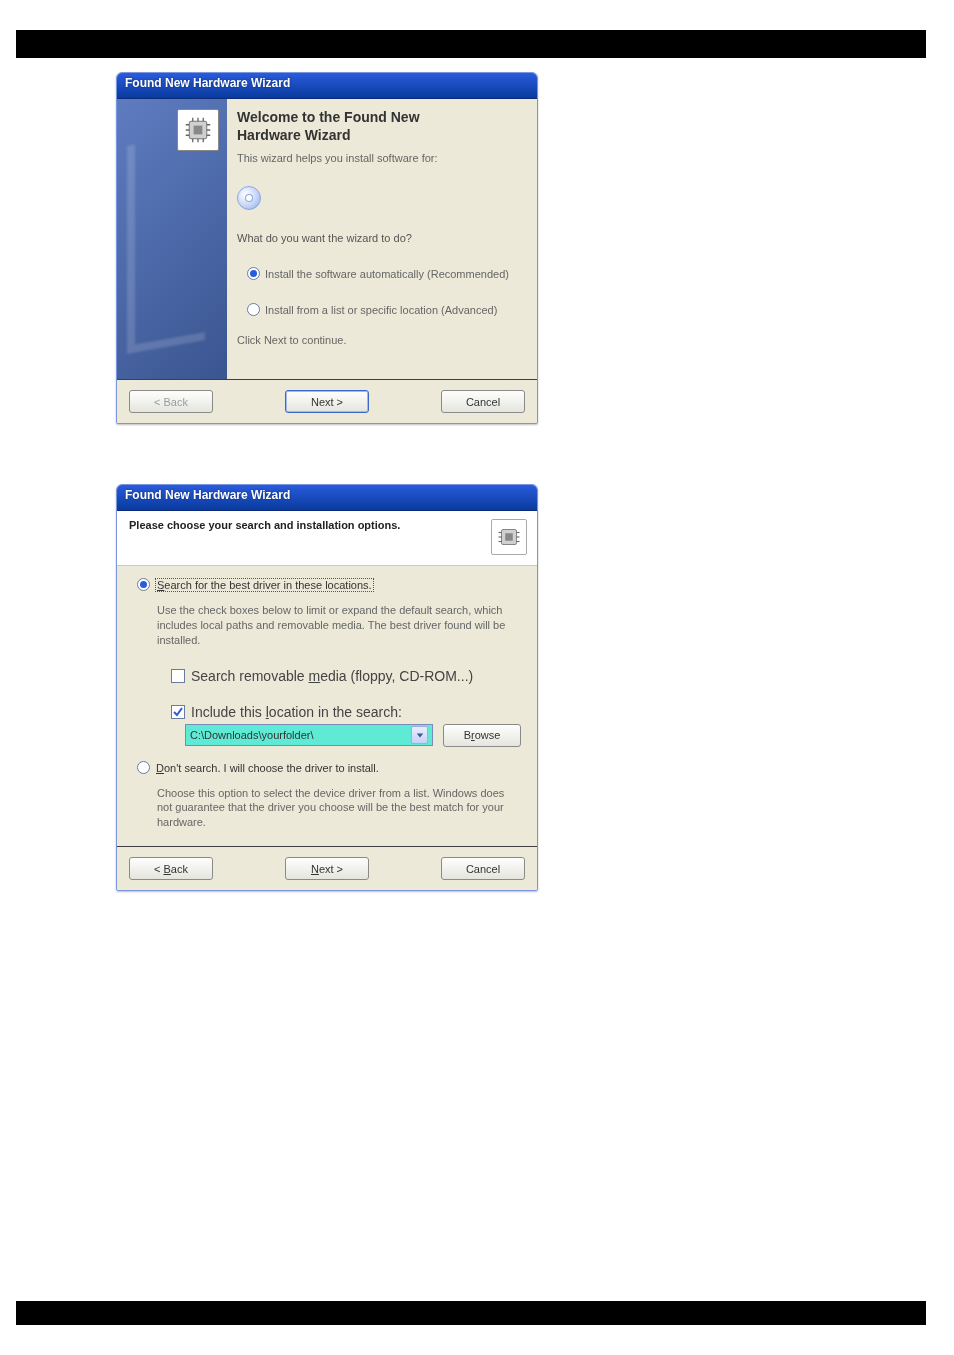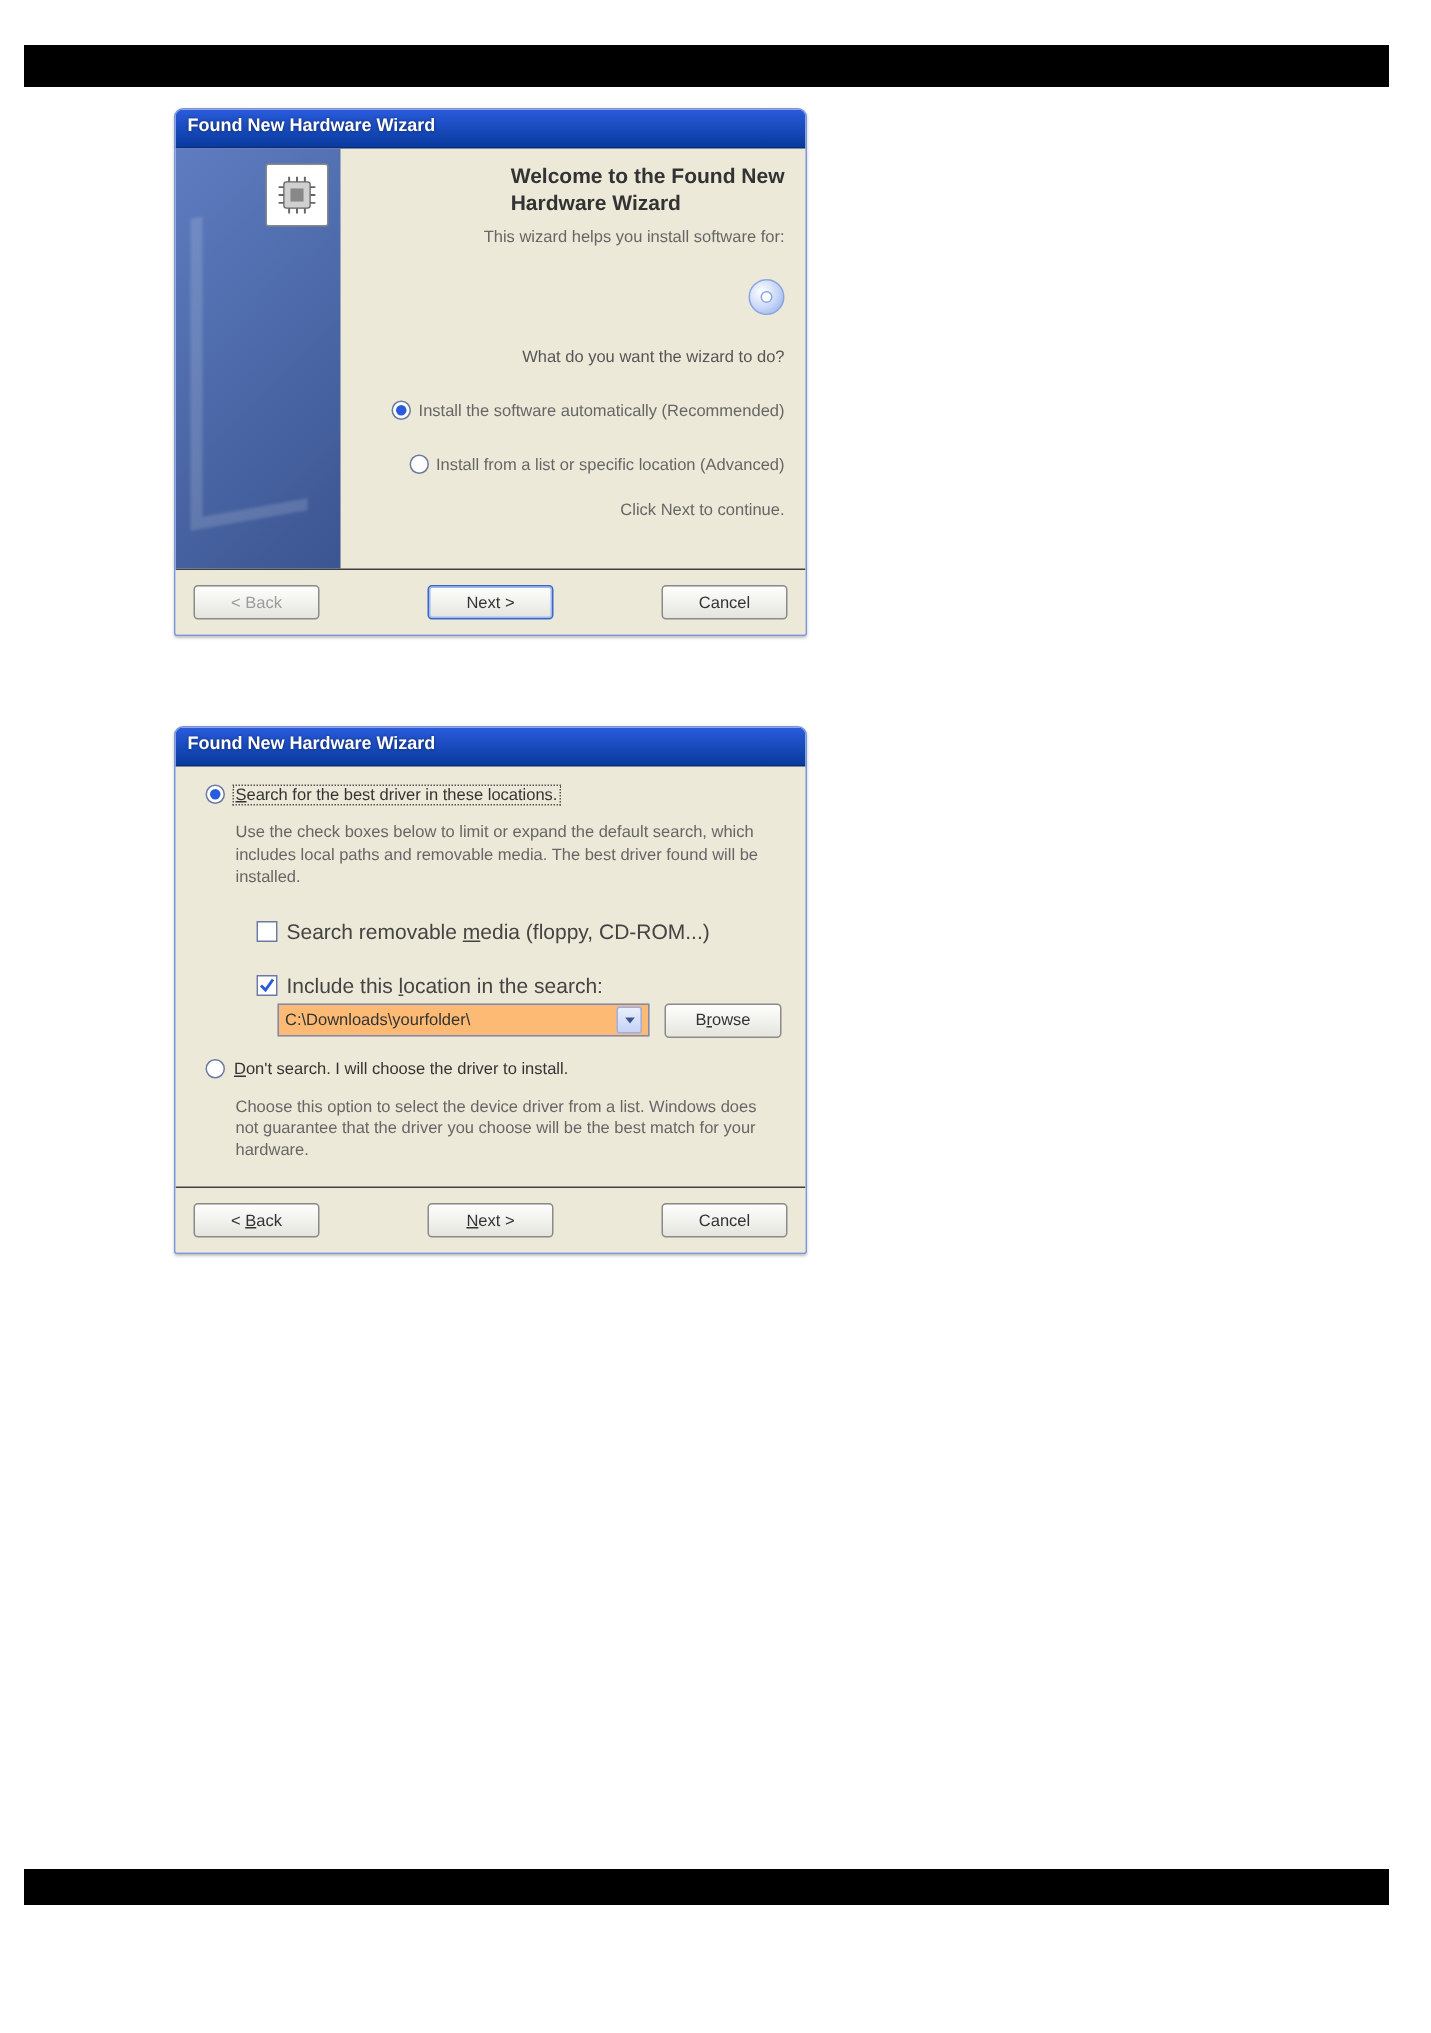--- a/index.html
+++ b/index.html
@@ -79,21 +79,20 @@
     position:absolute; top:10px; right:8px;
     width:40px; height:40px; border:1px solid #888; background:#fff; border-radius:2px;
     display:flex; align-items:center; justify-content:center;
   }
   .sidebar-icon svg { width:28px; height:28px; }
 
   .step1-right {
     flex:1; padding:10px 14px 8px 10px;
     display:flex; flex-direction:column;
     gap:8px;
-    align-items:flex-end;
   }
   .welcome-title { font-size:14px; font-weight:bold; color:#333; line-height:1.25; }
   .small { font-size:11px; color:#555; }
   .blurry { filter: blur(0.5px); color:#666; }
 
   .cd-hint {
     display:flex; align-items:flex-start; gap:8px; margin-top:14px;
   }
   .cd-hint-icon {
     width:22px; height:22px; border-radius:50%;
@@ -151,21 +150,21 @@
   .chk {
     width:12px; height:12px; border:1px solid #6a7aa0; background:#fff; flex:none; position:relative;
   }
   .chk.checked::after{
     content:""; position:absolute; left:1px; top:-1px; width:10px; height:10px; font-size:11px; color:#2a5bdc;
   }
   .chk.checked svg{position:absolute; left:0; top:0;}
 
   .path-row { display:flex; align-items:center; gap:10px; margin-left:28px; margin-top:4px; }
   .combo {
-    flex:1; height:20px; border:1px solid #7a8bb8; background:#fdba74; display:flex; align-items:center; padding:0 4px; font-size:11px; color:#333;
+    flex:1; height:20px; border:1px solid #7a8bb8; background:#5eead4; display:flex; align-items:center; padding:0 4px; font-size:11px; color:#333;
     justify-content:space-between;
   }
   .combo .caret {
     width:15px; height:16px; background:linear-gradient(180deg,#e9eefc,#c6d3f7); border:1px solid #9cb0e2; border-radius:2px;
     display:flex; align-items:center; justify-content:center;
   }
   .combo .caret svg { width:8px; height:8px; }
 
   .mnemonic { text-decoration: underline; }
 
@@ -245,20 +244,37 @@
       </div>
     </div>
   </div>
 
   <div class="group">
     <div class="window">
       <div class="titlebar">
         <span>Found New Hardware Wizard</span>
       </div>
 
+      <div class="step2-head">
+        <div class="step2-title">Please choose your search and installation options.</div>
+        <div class="step2-icon">
+          <svg viewBox="0 0 32 32">
+            <rect x="6" y="6" width="20" height="20" rx="2" fill="#d0d0d0" stroke="#666"></rect>
+            <rect x="11" y="11" width="10" height="10" fill="#888"></rect>
+            <g stroke="#666" stroke-width="1.5">
+              <line x1="2" y1="10" x2="6" y2="10"></line>
+                <line x1="2" y1="16" x2="6" y2="16"></line>
+                <line x1="2" y1="22" x2="6" y2="22"></line>
+              <line x1="26" y1="10" x2="30" y2="10"></line>
+                <line x1="26" y1="16" x2="30" y2="16"></line>
+                <line x1="26" y1="22" x2="30" y2="22"></line>
+            </g>
+          </svg>
+        </div>
+      </div>
 
       <div class="step2-body">
 
         <div class="radio-top">
           <span class="radio-dot checked"></span>
           <span class="focus-label"><span class="mnemonic">S</span><span>earch for the best driver in these locations.</span></span>
         </div>
         <div class="opt-block">
           <div class="opt-desc">Use the check boxes below to limit or expand the default search, which includes local paths and removable media. The best driver found will be installed.</div>
 

